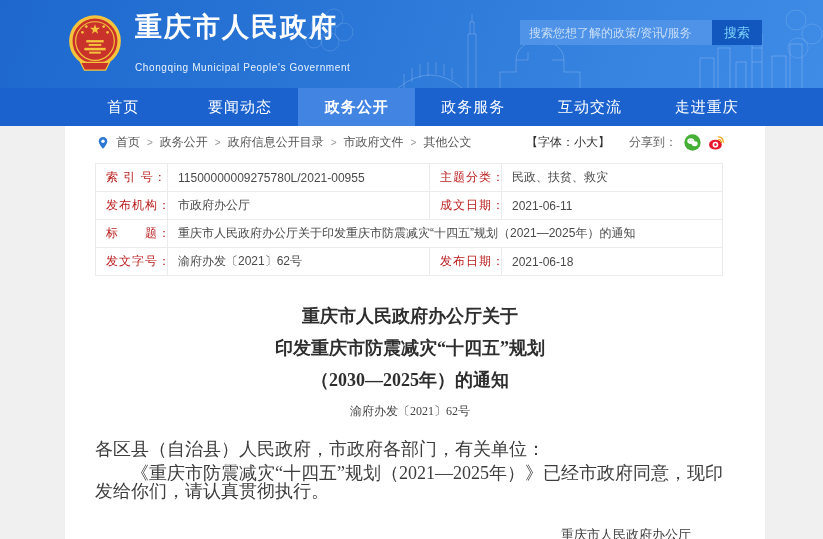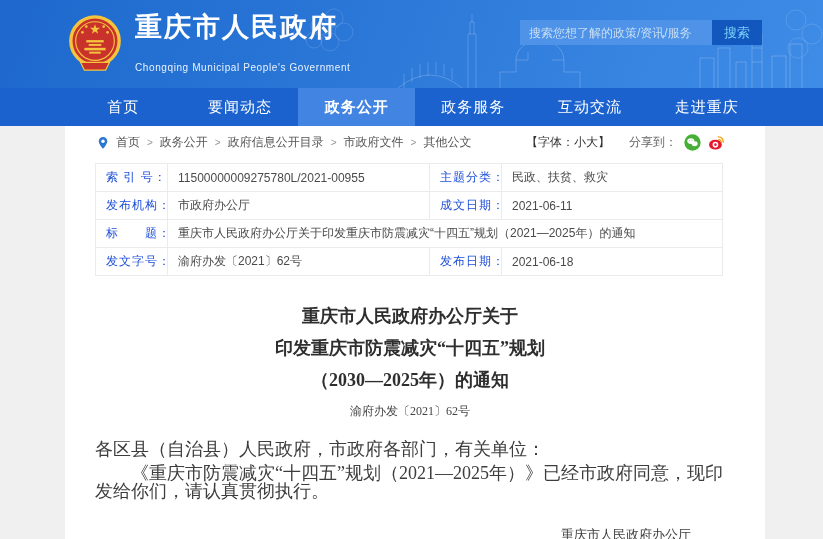--- a/index.html
+++ b/index.html
@@ -50,21 +50,21 @@
   .font-ctl { color:#333; display:flex; }
   .font-ctl .sz { cursor:pointer; color:#333; }
   .share-label { color:#666; margin-left:14px; }
   .share-icon { display:flex; cursor:pointer; margin-left:2px; }
   
   .meta-table {
     border-collapse:collapse; margin:4px 42px 0 30px; width:628px;
     table-layout:fixed; font-size:12px; color:#555;
   }
   .meta-table td { border:1px solid #ebebeb; height:28px; padding:0 8px 0 10px; }
-  .meta-table td.lbl { color:#1d4ed8; letter-spacing:1px; white-space:nowrap; }
+  .meta-table td.lbl { color:#b91c1c; letter-spacing:1px; white-space:nowrap; }
   .meta-table td.val { color:#4a4a4a; }
   
   .doc { padding:24px 40px 0 30px; font-family:"Liberation Serif","DejaVu Serif",serif; color:#333; }
   .doc-title { text-align:center; font-weight:bold; font-size:18px; line-height:32px; color:#2e2e2e; }
   .doc-num { text-align:center; font-size:12px; margin-top:7px; color:#444; }
   .doc-body { margin-top:20px; font-size:18px; color:#3d3d3d; line-height:18px; }
   .para { text-indent:2em; margin-top:6px; }
   .sign-block { margin-top:26px; text-align:right; padding-right:34px; }
   .sign-inner { display:inline-block; text-align:center; }
   .signer { font-size:13px; color:#3d3d3d; }

